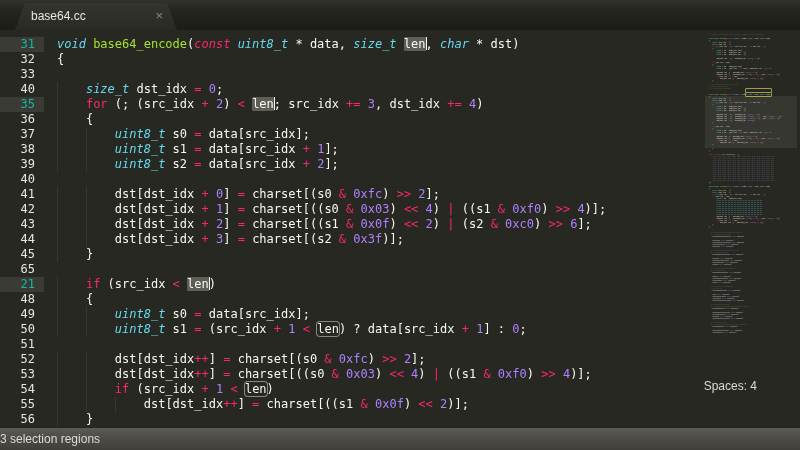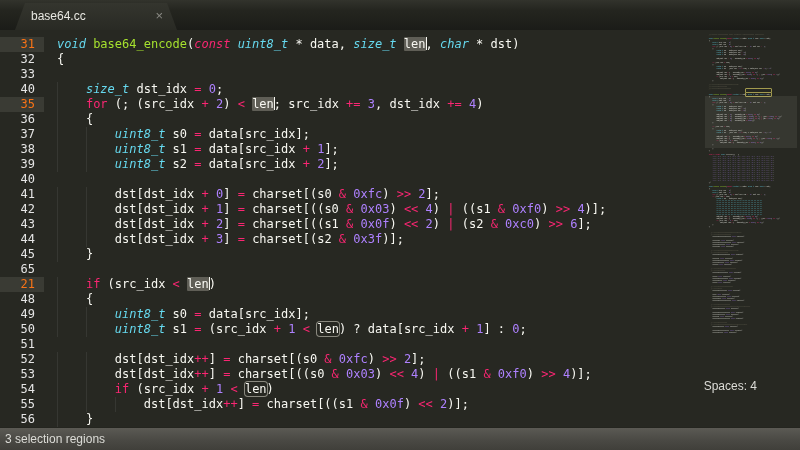--- a/index.html
+++ b/index.html
@@ -14,21 +14,21 @@
   .tab-label{position:absolute;left:16px;top:0;line-height:27px;font-size:12px;
              color:#e8e8e2;font-family:"Liberation Sans",sans-serif;}
   .tab-close{position:absolute;right:14px;top:0;line-height:26px;font-size:13px;color:#8a8a84;
              font-family:"Liberation Sans",sans-serif;cursor:pointer;}
   
   .editor{position:absolute;left:0;top:30px;width:800px;height:397px;background:#272822;overflow:hidden;}
   .code-pane{position:absolute;left:0;top:7px;width:705px;}
   .line{display:flex;height:15px;line-height:15px;white-space:pre;font-size:12px;}
   .gutter{flex:none;width:44px;box-sizing:border-box;text-align:right;padding-right:9px;
           color:#e5e5e5;}
-  .gutter.hl{background:#3a3b34;color:#f97316;}
+  .gutter.hl{background:#3a3b34;color:#14b8a6;}
   .codetext{flex:none;margin-left:13px;white-space:pre;color:#f8f8f2;}
   .tk-p{color:#f8f8f2;}
   .tk-k{color:#f92672;}
   .tk-ki{color:#f92672;font-style:italic;}
   .tk-t{color:#66d9ef;font-style:italic;}
   .tk-f{color:#a6e22e;}
   .tk-n{color:#ae81ff;}
   .tk-c{color:#75715e;}
   .tk-sel{background:#5f5e56;border-radius:1px;}
   .tk-occ{box-shadow:0 0 0 1px #8a897f;border-radius:3px;}
@@ -43,21 +43,21 @@
   .mm-scale .line{opacity:0.85;}
   .mm-viewport{position:absolute;left:0;right:0;top:66px;height:52px;
                background:rgba(248,248,242,0.07);}
   .mm-find{position:absolute;left:40px;width:25px;height:3px;border:1px solid #a29a4e;
            border-radius:1px;}
   
   .status-bar{position:absolute;left:0;top:427px;width:800px;height:23px;box-sizing:border-box;
               background:linear-gradient(180deg,#5b5a54 0%,#4a4944 55%,#403f3a 100%);
               border-top:1px solid #24251f;display:flex;align-items:center;
               font-family:"Liberation Sans",sans-serif;font-size:12px;color:#dcdcd7;}
-  .status-left{padding-left:5px;}
+  .status-left{}
   .status-right{margin-left:auto;display:flex;gap:92px;padding-right:43px;flex-direction:column;}
 </style>
 </head>
 <body>
 
 <div class="window">
 
   <div class="tab-bar">
     <div class="tab">
       <span class="tab-label">base64.cc</span>

